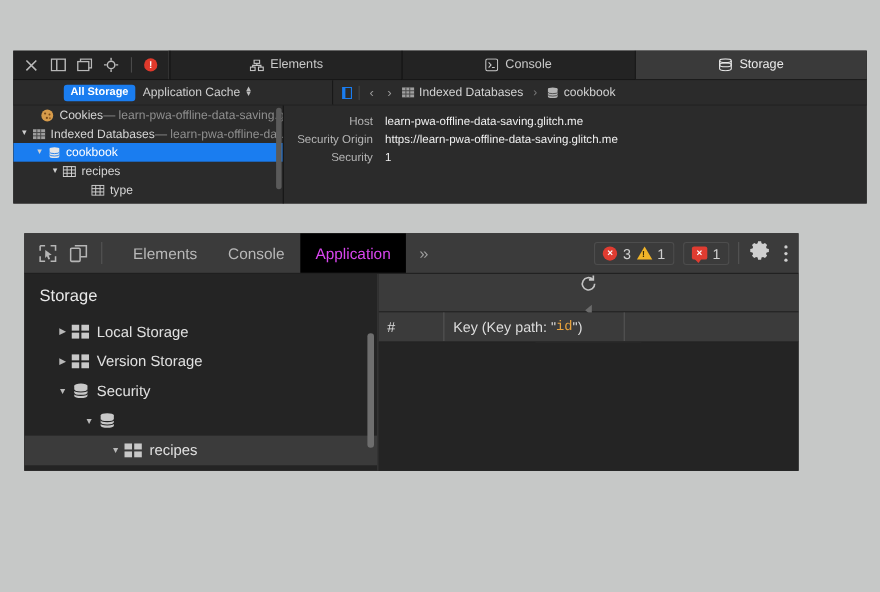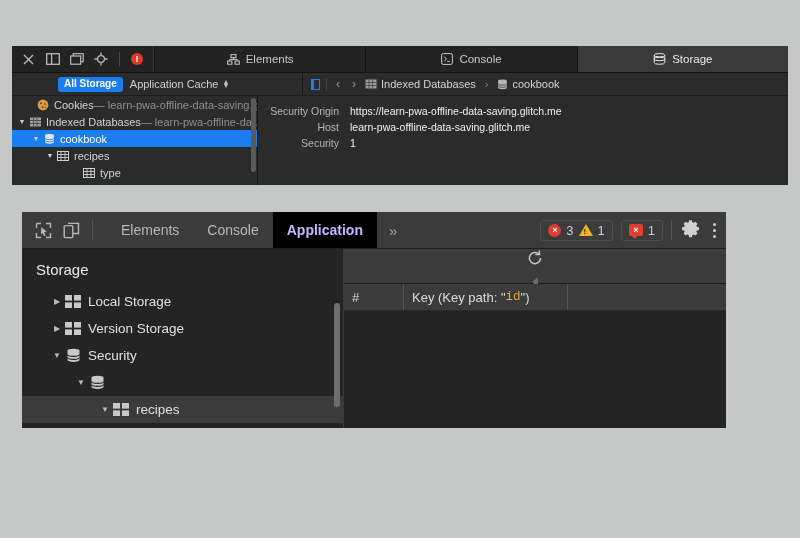--- a/index.html
+++ b/index.html
@@ -87,21 +87,21 @@
     height:36px;background:#3b3b3b;display:flex;align-items:center;
     border-bottom:1px solid #1e1e1e;
   }
   .cr-left-icons{display:flex;align-items:center;gap:10px;padding:0 12px;}
   .cr-ico{width:18px;height:18px;color:#b6b6b6;display:flex;align-items:center;justify-content:center;}
   .cr-vsep{width:1px;height:20px;background:#555;}
   .cr-tabs{display:flex;align-items:stretch;height:36px;margin-left:14px;}
   .cr-tab{
     display:flex;align-items:center;padding:0 14px;font-size:14px;color:#b8b8b8;
   }
-  .cr-tab.active{background:#000;color:#c4b5fd;font-weight:bold;}
+  .cr-tab.active{background:#000;color:#d946ef;}
   .cr-chev{display:flex;align-items:center;padding:0 12px;color:#9d9d9d;font-size:15px;}
   .cr-spacer{flex:1;}
   .badge-group{
     display:flex;align-items:center;gap:5px;padding:2px 7px;
     border:1px solid #4d4d4d;border-radius:3px;margin-right:8px;
   }
   .badge-num{color:#cfcfcf;font-size:13px;}
   .b-err{
     width:13px;height:13px;border-radius:50%;background:#e03c31;color:#fff;
     font-size:9px;display:flex;align-items:center;justify-content:center;font-weight:bold;
@@ -313,26 +313,26 @@
             </svg>
         </span>
         <span>type</span>
       </div>
 
       <div class="sf-scroll"></div>
     </div>
 
     <div class="sf-detail">
       <div class="drow">
+        <span class="dlabel">Host</span>
+        <span class="dval">learn-pwa-offline-data-saving.glitch.me</span>
+      </div>
+      <div class="drow">
         <span class="dlabel">Security Origin</span>
         <span class="dval">https://learn-pwa-offline-data-saving.glitch.me</span>
-      </div>
-      <div class="drow">
-        <span class="dlabel">Host</span>
-        <span class="dval">learn-pwa-offline-data-saving.glitch.me</span>
       </div>
       <div class="drow">
         <span class="dlabel">Security</span>
         <span class="dval">1</span>
       </div>
     </div>
   </div>
 </div>
 
 <div id="chrome-window">

